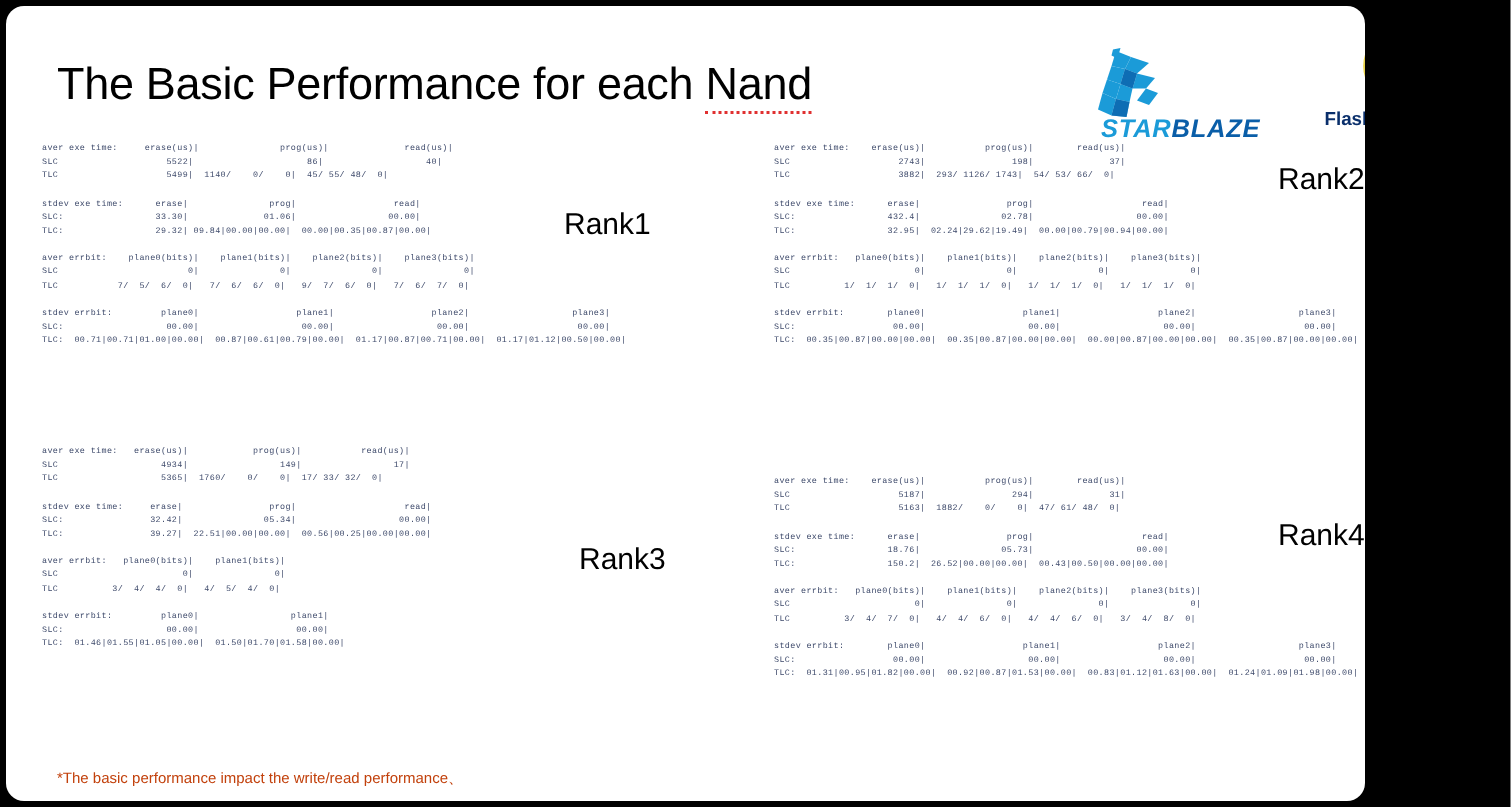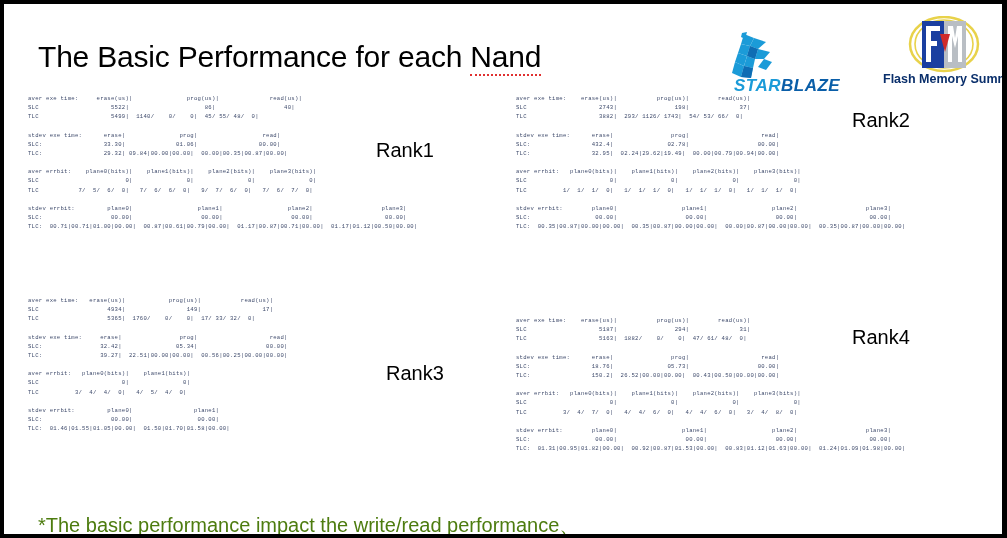--- a/index.html
+++ b/index.html
@@ -2,22 +2,22 @@
 <html><head>
 <meta charset="utf-8">
 <style>
   html,body{margin:0;padding:0;}
   body{
     width:1007px;height:538px;overflow:hidden;
     background:#000;
     font-family:"Liberation Sans", sans-serif;
   }
   #slide{
-    position:absolute;left:4px;top:4px;width:998px;height:530px;
-    background:#ffffff;overflow:hidden;
+    position:absolute;left:4px;top:4px;width:906px;height:530px;
+    background:#ffffff;overflow:hidden;border-radius:12px;
   }
   
   .title{
     position:absolute;left:34px;top:36px;
     font-size:30px;font-weight:400;color:#000;
     letter-spacing:-0.2px;white-space:nowrap;
     font-family:"Liberation Sans", sans-serif;
   }
   .title .squig{
     border-bottom:2px dotted #e03030;
@@ -55,25 +55,25 @@
   #blk3{left:24px;top:292px;}
   #blk4{left:512px;top:312px;}
   
   .rank{
     position:absolute;font-size:20px;color:#000;
     font-family:"Liberation Sans", sans-serif;
   }
   #rank1{left:372px;top:135px;text-align:center;}
   #rank2{left:848px;top:105px;text-align:right;}
   #rank3{left:382px;top:358px;}
-  #rank4{left:848px;top:322px;}
+  #rank4{left:848px;top:342px;}
   
   .footnote{
     position:absolute;left:34px;top:508px;
-    font-size:20px;color:#4d7c0f;white-space:nowrap;
+    font-size:10px;color:#c2410c;white-space:nowrap;
     font-family:"Liberation Sans", sans-serif;
   }
 </style>
 </head>
 <body>
 
 <div id="slide">
 
   <div class="title"><span>The Basic Performance for each </span><span class="squig">Nand</span></div>
 

